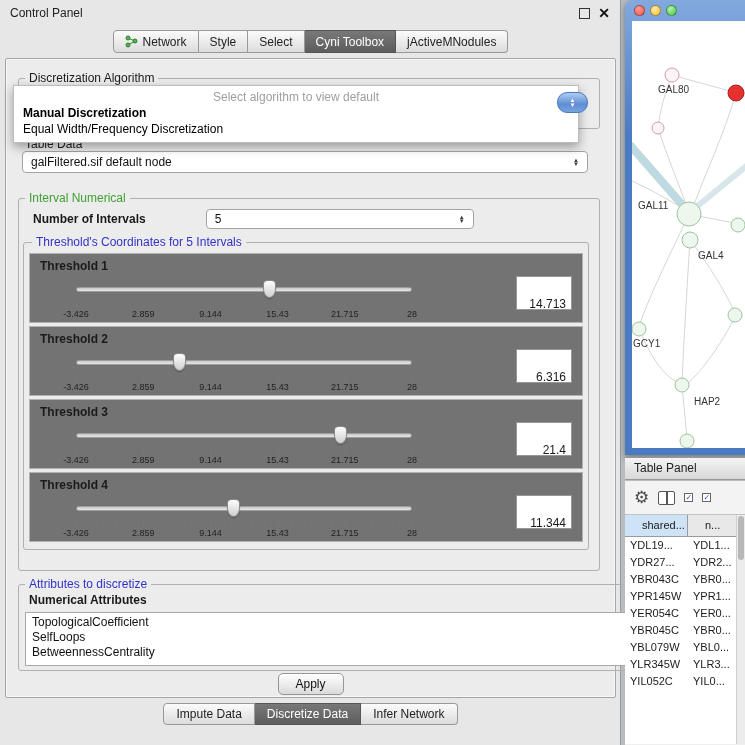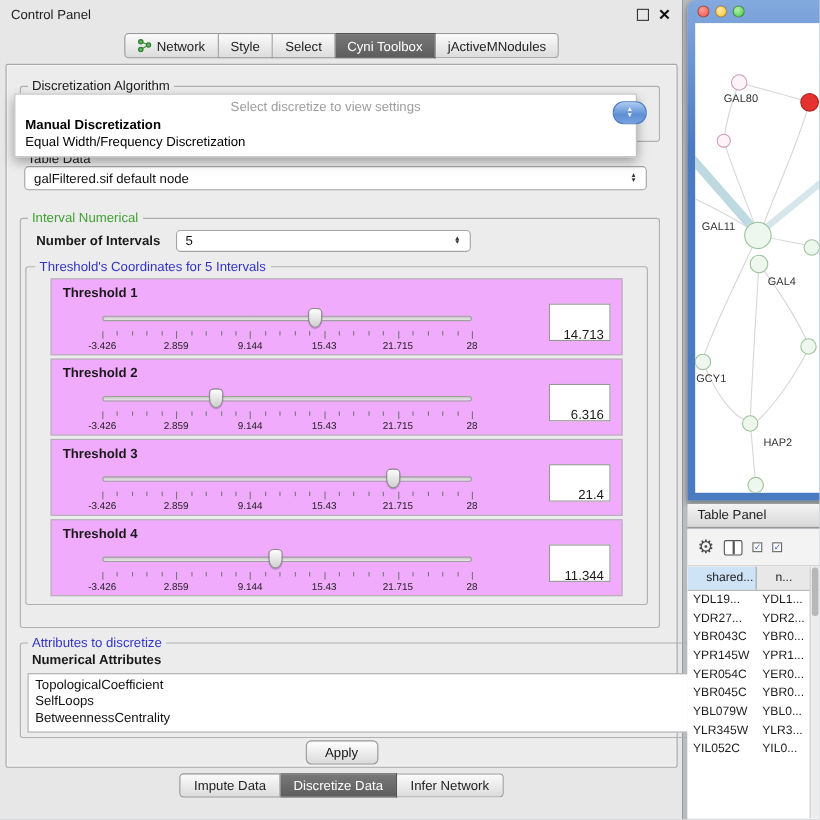--- a/index.html
+++ b/index.html
@@ -51,26 +51,26 @@
                     display:flex; flex-direction:column; align-items:center; justify-content:center; }
   .combo-fragment .arr { color:#fff; font-size:6px; line-height:5px; }
 
   .tabledata-label { position:absolute; left:19px; top:78px; font-size:12px; color:#222; }
   .combo { position:absolute; display:flex; align-items:center; background:#fff; border:1px solid #a3a3a3;
            border-radius:4px; padding:0 8px; font-size:12px; color:#111; }
   .combo .arrows { margin-left:auto; display:flex; flex-direction:column; color:#3a3a3a; font-size:6px; line-height:4.5px; }
   .tabledata-combo { left:16px; top:92px; width:566px; height:22px; }
 
   .interval-fieldset { position:absolute; left:12px; top:132px; width:582px; height:380px; }
-  .intervals-row { display:flex; align-items:center; margin:4px 0 6px 14px; }
+  .intervals-row { display:flex; align-items:center; margin:4px 0 6px 14px;gap:46px; }
   .intervals-row .lbl { font-weight:bold; font-size:12px; }
   .num-combo { position:relative; left:0; top:0; width:268px; height:20px; margin-left:14px; }
 
   .thresholds-fieldset { margin:2px 4px 0 4px; width:566px; padding:1px 2px 4px; }
-  .threshold-box { position:relative; height:70px; margin:3px 20px; border:1px solid #b2b2b2; background:#f0abfc; }
+  .threshold-box { position:relative; height:70px; margin:3px 3px; border:1px solid #b2b2b2; background:#737373; }
   .th-label { position:absolute; left:10px; top:5px; font-weight:bold; font-size:12px; }
   .slider-zone { position:absolute; left:46px; top:26px; width:336px; height:20px; }
   .groove { position:absolute; left:0; right:0; top:7px; height:5px; background:linear-gradient(#c9c9c9,#e6e6e6);
             border:1px solid #9e9e9e; border-radius:3px; }
   .thumb { position:absolute; top:0; width:13px; height:18px; margin-left:-7px;
            background:linear-gradient(#fdfdfd,#cfcfcf); border:1px solid #8a8a8a;
            border-radius:6px 6px 8px 8px / 5px 5px 11px 11px; box-shadow:0 1px 1px rgba(0,0,0,.25); }
   .ticks { position:absolute; left:46px; top:47px; width:336px; height:8px; }
   .tick { position:absolute; top:0; width:1px; height:4px; background:#777; }
   .tick.major { height:7px; }
@@ -170,21 +170,21 @@
     </div>
   </div>
 
   <div class="main-panel">
 
     <fieldset class="algo-fieldset">
       <legend>Discretization Algorithm</legend>
     </fieldset>
 
     <div class="algo-popup">
-      <div class="popup-prompt">Select discretize to view settings</div>
+      <div class="popup-prompt">Select algorithm to view default</div>
       <div class="popup-item bold">Manual Discretization</div>
       <div class="popup-item">Equal Width/Frequency Discretization</div>
     </div>
     <div class="combo-fragment">
       <span class="arr">▲</span>
       <span class="arr">▼</span>
     </div>
 
     <div class="tabledata-label">Table Data</div>
     <div class="combo tabledata-combo">

